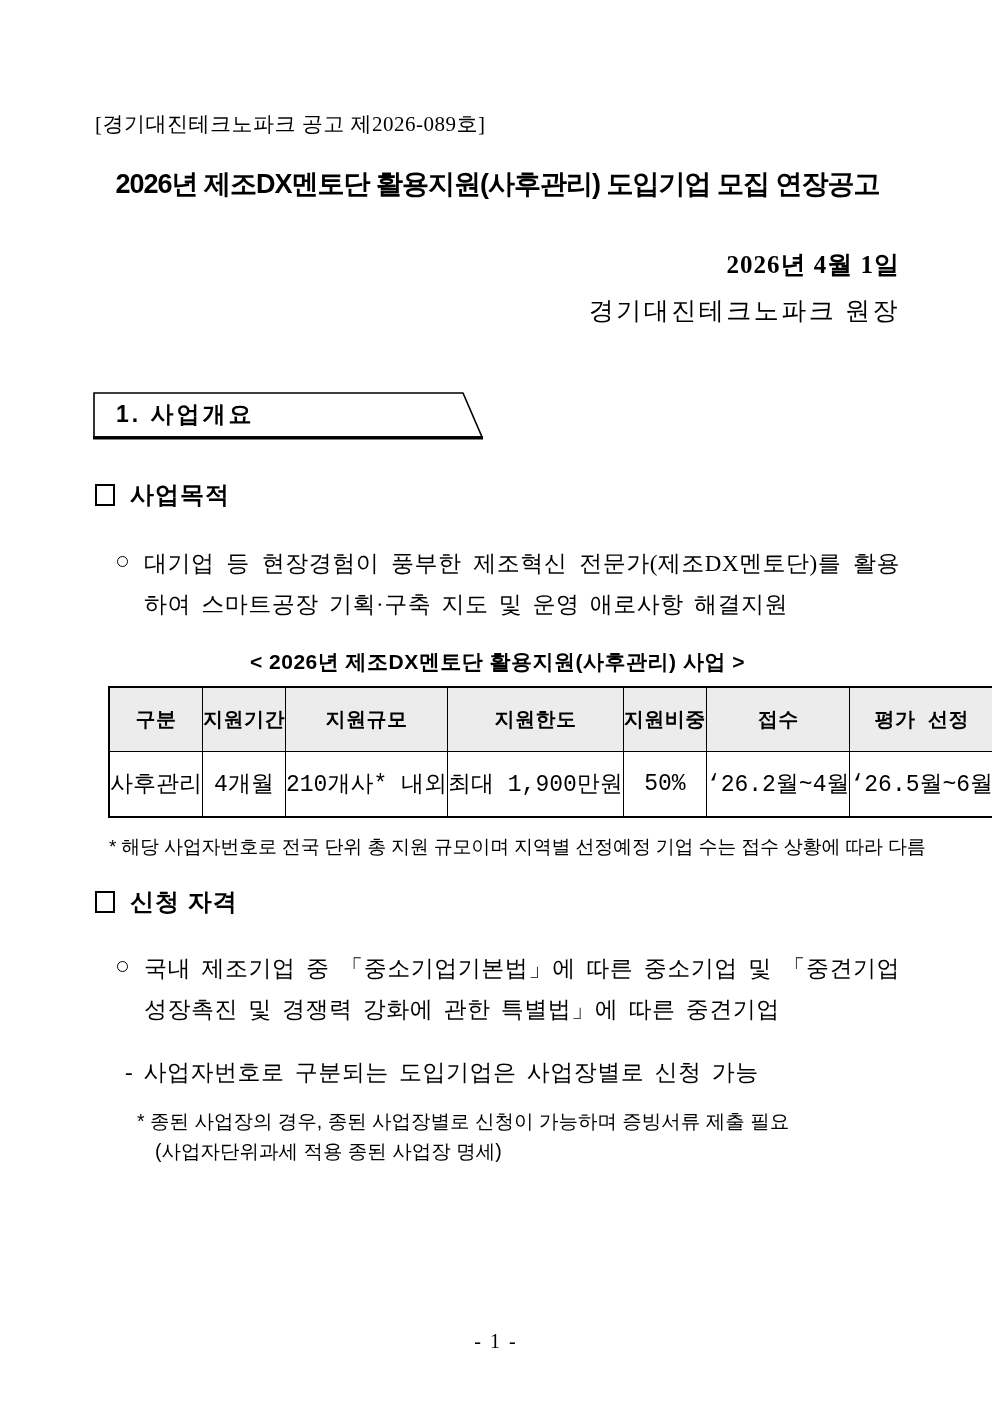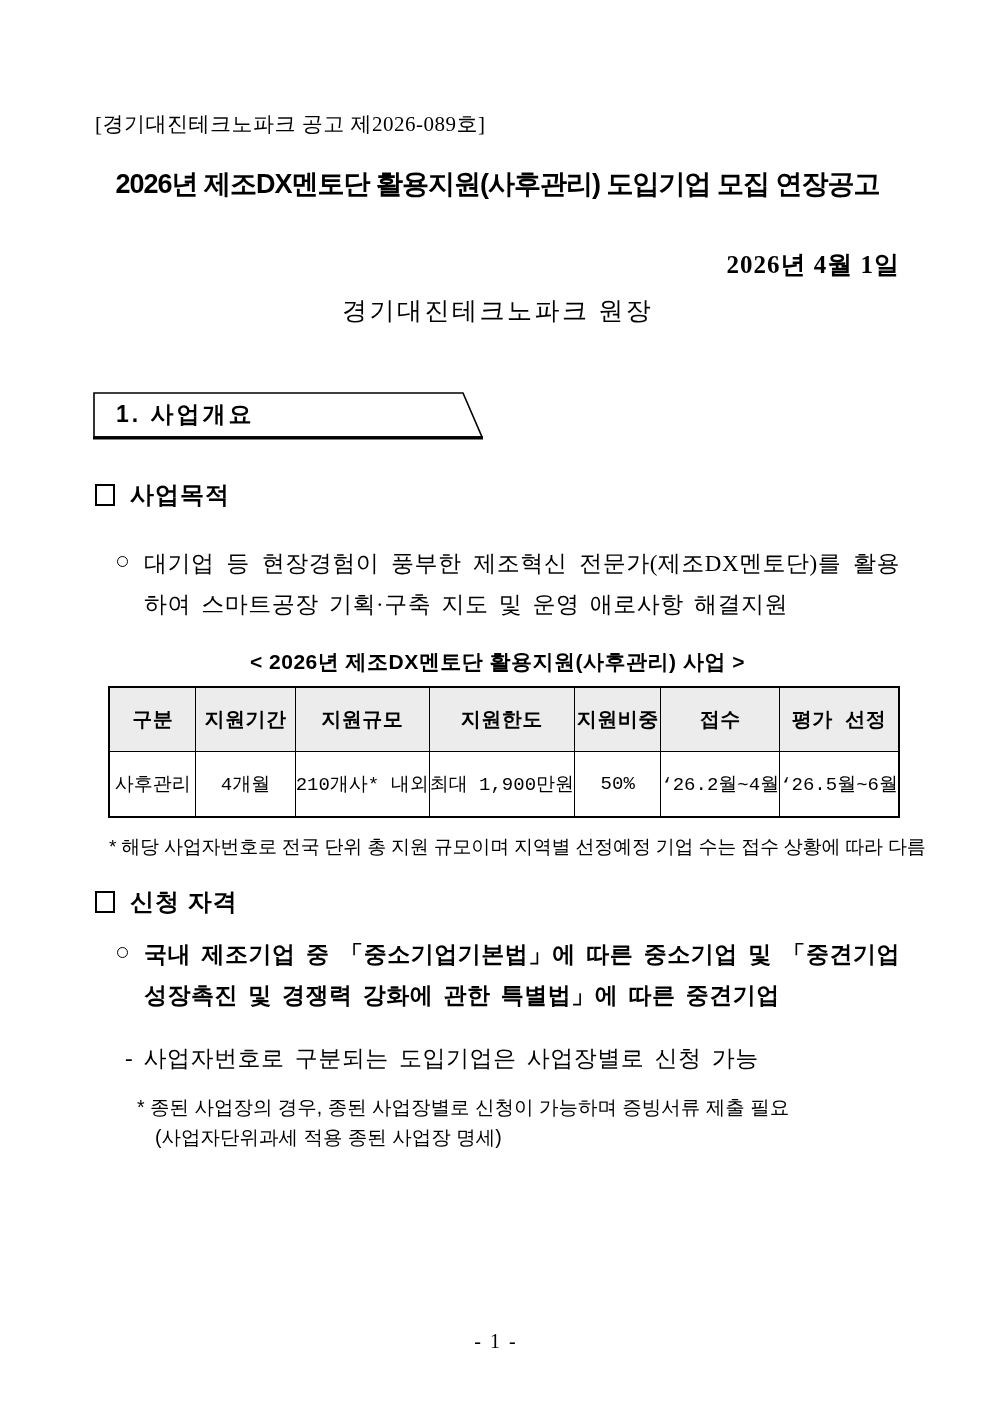--- a/index.html
+++ b/index.html
@@ -47,21 +47,21 @@
 
   .date-line {
     margin-top: 46px;
     text-align: right;
     font-size: 25px;
     font-weight: 600;
     letter-spacing: 1px;
   }
   .issuer-line {
     margin-top: 13px;
-    text-align: center;
+    text-align: right;
     font-size: 25px;
     letter-spacing: 2.5px;
   }
 
   .banner {
     position: relative;
     margin-top: 64px;
     margin-left: -3px;
     width: 394px;
     height: 50px;
@@ -112,21 +112,21 @@
     margin-right: 16px;
   }
   .bullet-text {
     flex: 1;
     font-size: 23px;
     line-height: 41px;
     text-align: justify;
     word-spacing: 4px;
     letter-spacing: 0.5px;
   }
-  .bullet-item.second { margin-top: 16px; font-weight: bold; }
+  .bullet-item.second { margin-top: 30px; }
 
   .table-caption {
     margin-top: 23px;
     text-align: center;
     font-family: "Liberation Sans", "DejaVu Sans", sans-serif;
     font-weight: 700;
     font-size: 21px;
     letter-spacing: 0.5px;
   }
 
@@ -145,21 +145,21 @@
     white-space: nowrap;
   }
   .program-table th {
     background: var(--table-header-bg, #ececec);
     font-weight: 700;
     font-size: 20px;
     height: 64px;
     letter-spacing: 0.5px;
   }
   .program-table td {
-    font-size: 19px;
+    font-size: 23px;
     height: 66px;
     font-weight: 400;
   }
 
   .table-footnote {
     margin-top: 16px;
     padding-left: 14px;
     font-family: "Liberation Sans", "DejaVu Sans", sans-serif;
     font-size: 19px;
     letter-spacing: -0.2px;

